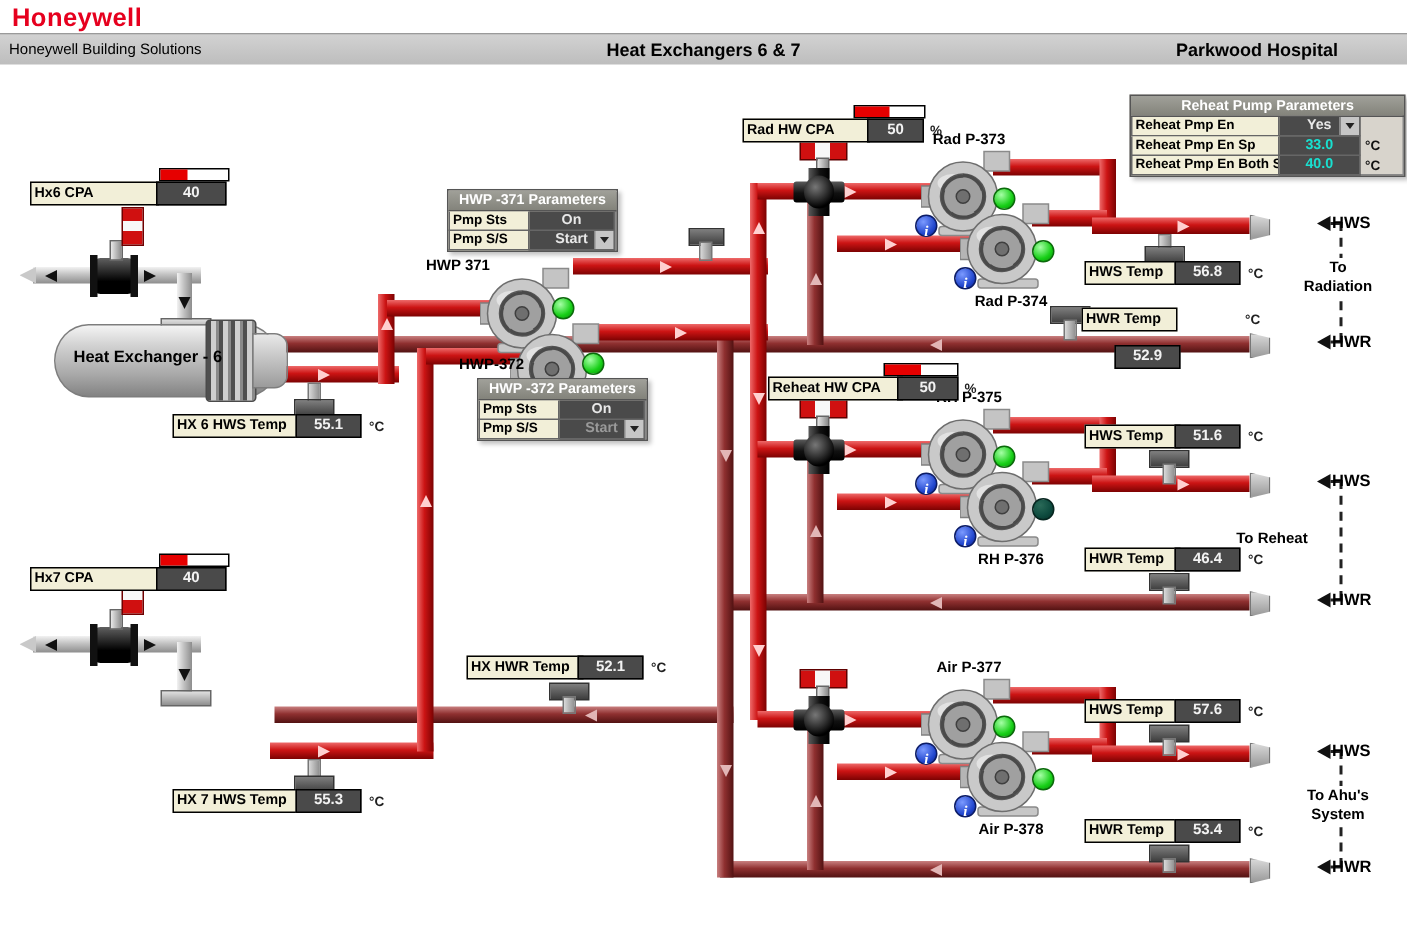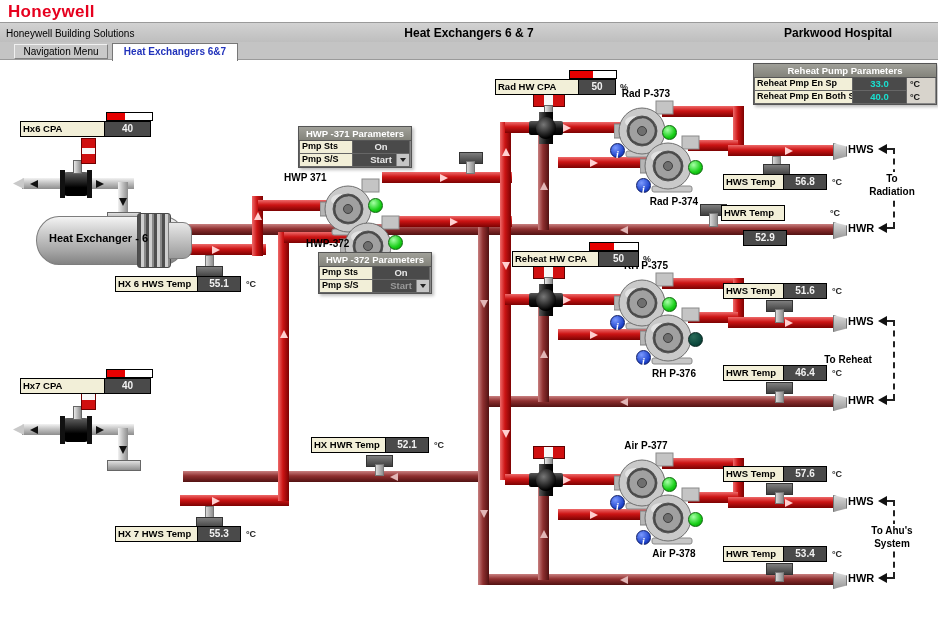--- a/index.html
+++ b/index.html
@@ -97,36 +97,32 @@
   .prow .pv.dis{color:#9a9a9a;}
   .ddbtn{position:absolute;right:0;top:0;bottom:0;width:12px;background:#c6c6c6;border-left:1px solid #888;}
   .ddbtn::after{content:"";position:absolute;left:3px;top:4px;border-left:3px solid transparent;border-right:3px solid transparent;border-top:4px solid #222;}
   .prow .pu{font:bold 9px/12px "Liberation Sans",sans-serif;padding-left:3px;color:#111;}
 
   
   .dashv{position:absolute;width:0;border-left:2px dashed #222;z-index:2;}
   .dashh{position:absolute;height:0;border-top:2px dashed #222;z-index:2;}
   .dest{position:absolute;background:#fff;text-align:center;font:bold 10px/13px "Liberation Sans",sans-serif;z-index:3;}
   .blk-l{position:absolute;width:0;height:0;border-top:5px solid transparent;border-bottom:5px solid transparent;border-right:9px solid #111;z-index:3;}
-  .pipe-end-lbl{position:absolute;font:bold 11px "Liberation Sans",sans-serif;z-index:3;white-space:nowrap;}
+  .pipe-end-lbl{position:absolute;font:bold 11px "Liberation Sans",sans-serif;z-index:3;white-space:nowrap;padding-left:40px;}
 </style>
 </head>
 <body>
 
 <div id="screen">
 
   <div class="logo">Honeywell</div>
   <div class="topbar">
     <div class="subtitle">Honeywell Building Solutions</div>
     <div class="pagetitle">Heat Exchangers 6 &amp; 7</div>
     <div class="sitename">Parkwood Hospital</div>
-  </div>
-  <div class="tabstrip">
-    <div class="tab-nav">Navigation Menu</div>
-    <div class="tab-act">Heat Exchangers 6&amp;7</div>
   </div>
 
   <div class="pp ret-h" style="left:183px;top:224px;width:650px;height:11px;"></div>
   <div class="pp ret-h" style="left:480px;top:396px;width:353px;height:11px;"></div>
   <div class="pp ret-h" style="left:480px;top:574px;width:353px;height:11px;"></div>
   <div class="pp ret-h" style="left:183px;top:471px;width:306px;height:11px;"></div>
   <div class="pp ret-v" style="left:478px;top:224px;width:11px;height:361px;"></div>
   <div class="pp ret-v" style="left:538px;top:132px;width:11px;height:98px;"></div>
   <div class="pp ret-v" style="left:538px;top:305px;width:11px;height:97px;"></div>
   <div class="pp ret-v" style="left:538px;top:485px;width:11px;height:95px;"></div>
@@ -498,20 +494,25 @@
   <div class="val" style="left:783px;top:466px;width:42px;">57.6</div>
   <div class="unit" style="left:832px;top:469px;">°C</div>
 
   <div class="tag" style="left:723px;top:546px;width:58px;">HWR Temp</div>
   <div class="val" style="left:783px;top:546px;width:42px;">53.4</div>
   <div class="unit" style="left:832px;top:549px;">°C</div>
 
   <div class="pbox" style="left:753px;top:63px;width:182px;">
     <div class="title">Reheat Pump Parameters</div>
     <div class="prow">
+      <div class="pl" style="width:93px;">Reheat Pmp En</div>
+      <div class="pv" style="width:53px;"><span>Yes</span><span class="ddbtn"></span></div>
+      <div class="pu"></div>
+    </div>
+    <div class="prow">
       <div class="pl" style="width:93px;">Reheat Pmp En Sp</div>
       <div class="pv cyan" style="width:53px;">33.0</div>
       <div class="pu">°C</div>
     </div>
     <div class="prow">
       <div class="pl" style="width:93px;">Reheat Pmp En Both Sp</div>
       <div class="pv cyan" style="width:53px;">40.0</div>
       <div class="pu">°C</div>
     </div>
   </div>

